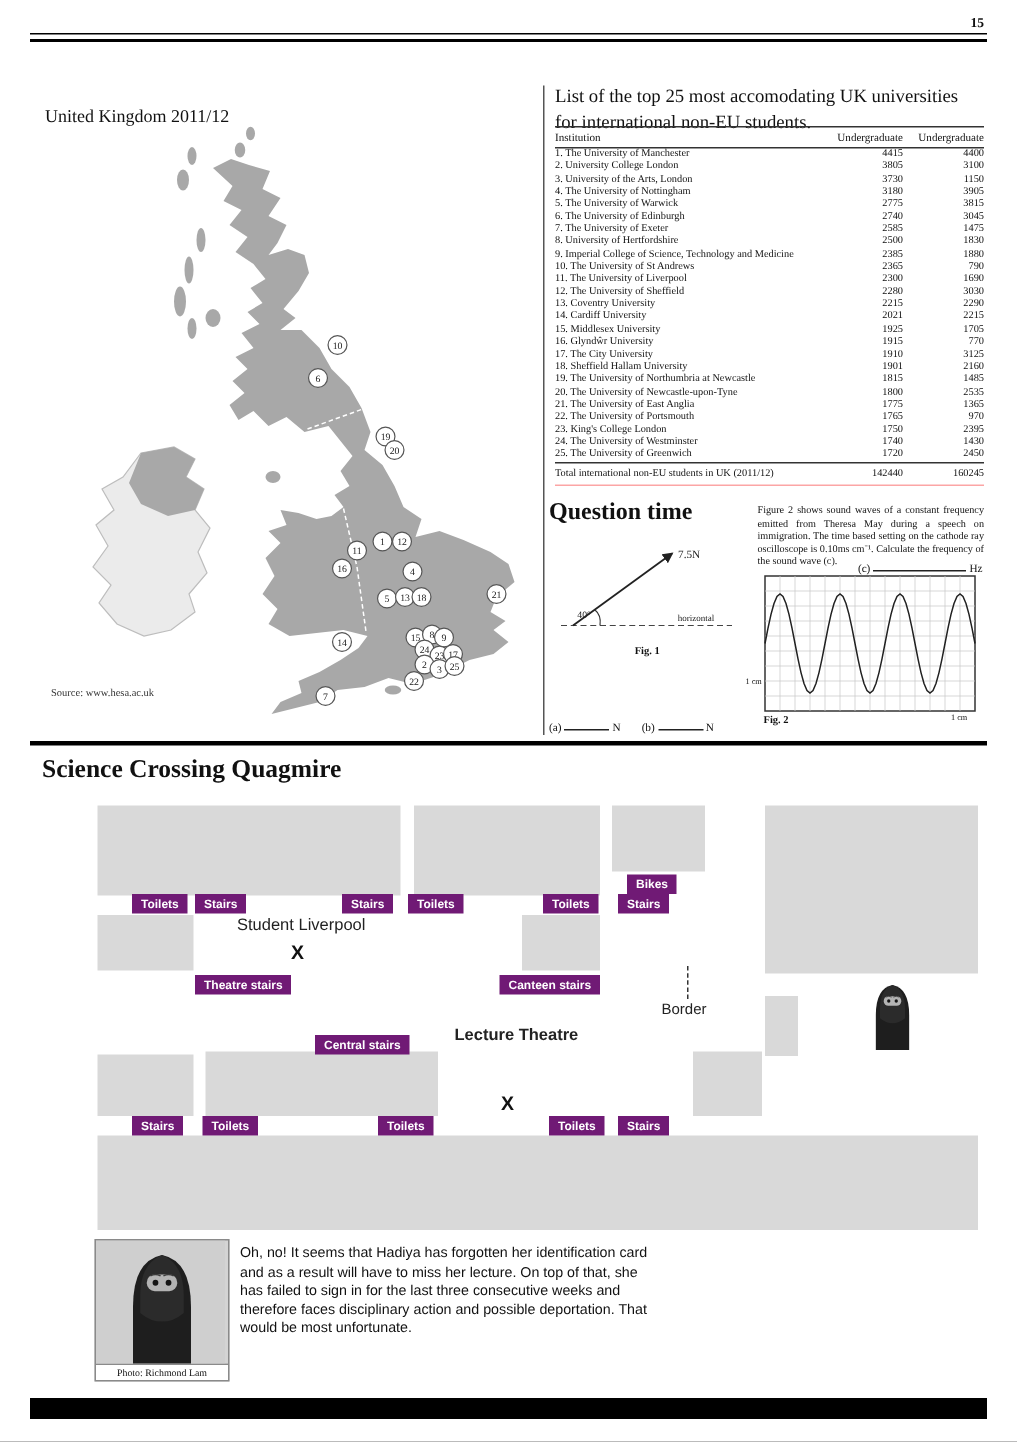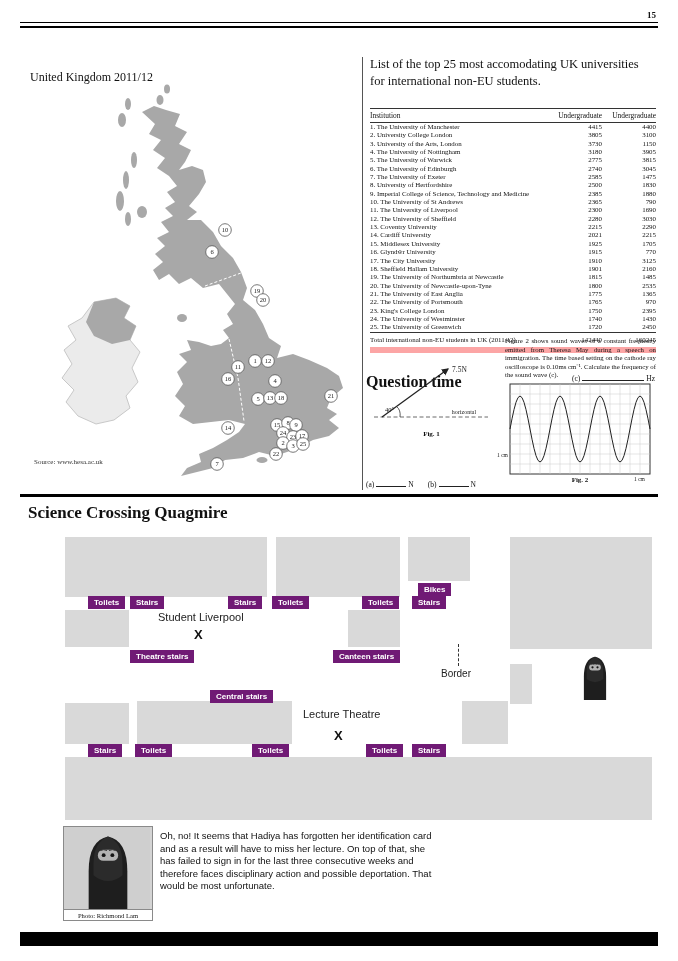--- a/index.html
+++ b/index.html
@@ -13,43 +13,43 @@
   
   .weather-title{position:absolute;left:30px;top:44px;font-size:20px;font-weight:bold;}
   .weather-subtitle{position:absolute;left:30px;top:70px;font-size:12px;}
   .map-svg{position:absolute;left:30px;top:60px;}
   .map-svg text{font-family:"Liberation Serif",serif;fill:#222;}
   .map-source{position:absolute;left:34px;top:458px;font-size:7px;color:#333;}
   .v-divider{position:absolute;left:362px;top:57px;width:1px;height:433px;background:#555;}
 
   
   .uni-intro{position:absolute;left:370px;top:56px;width:286px;font-size:12.5px;line-height:1.32;}
-  .uni-table{position:absolute;left:370px;top:108px;width:286px;border-collapse:collapse;
-             font-size:6.9px;border-bottom:6px solid #fca5a5;}
+  .uni-table{position:absolute;left:370px;top:84px;width:286px;border-collapse:collapse;
+             font-size:6.9px;border-bottom:1px solid #fca5a5;}
   .uni-table th{font-size:7.4px;font-weight:normal;text-align:left;padding:2px 0 2px 0;
                 border-top:1px solid #333;border-bottom:1px solid #333;}
   .uni-table th.num,.uni-table td.num{text-align:right;width:54px;}
   .uni-table td{padding:0;line-height:8.35px;white-space:nowrap;}
   .uni-table tfoot td{border-top:1px solid #333;padding:2.5px 0;line-height:9px;}
 
   
-  .qt-title{position:absolute;left:366px;top:333px;font-size:16px;font-weight:bold;margin-top:40px;}
+  .qt-title{position:absolute;left:366px;top:333px;font-size:16px;font-weight:bold;}
   .fig1-svg{position:absolute;left:368px;top:361px;}
   .fig1-svg text{font-family:"Liberation Serif",serif;fill:#222;}
   .fig1-caption{position:absolute;left:368px;top:430px;width:127px;text-align:center;
                 font-size:7px;font-weight:bold;}
   .q1-text{position:absolute;left:366px;top:441px;width:130px;font-size:7px;line-height:9px;text-align:justify;}
   .qt-answers{position:absolute;left:366px;top:478px;font-size:7.5px;}
   .blank{display:inline-block;border-bottom:1px solid #222;width:30px;height:8px;margin:0 2px;vertical-align:baseline;}
   .blank.wide{width:62px;}
   .gap{display:inline-block;width:14px;}
   .q2-text{position:absolute;left:505px;top:337px;width:151px;font-size:6.8px;line-height:8.6px;text-align:justify;}
   .c-line{position:absolute;left:505px;top:372px;width:150px;text-align:right;font-size:7.5px;}
   .fig2-svg{position:absolute;left:509px;top:383px;}
-  .fig2-caption{position:absolute;left:509px;top:476px;width:142px;text-align:center;font-size:7px;font-weight:bold;}
+  .fig2-caption{position:absolute;left:509px;top:476px;width:142px;font-size:7px;font-weight:bold;}
   .fig2-scale{position:absolute;left:634px;top:476px;font-size:5.5px;}
   .fig2-scale-left{position:absolute;left:497px;top:452px;font-size:5.5px;}
 
   
   .border-title{position:absolute;left:28px;top:503px;font-size:17px;font-weight:bold;}
   .block{position:absolute;background:#d9d9d9;}
   .chip{position:absolute;background:#701a75;color:#fff;font-family:"Liberation Sans",sans-serif;
         font-size:8px;font-weight:bold;line-height:1.25;padding:1.5px 6px;white-space:nowrap;}
   .plan-text{position:absolute;font-family:"Liberation Sans",sans-serif;color:#222;}
   .x-mark{position:absolute;font-family:"Liberation Sans",sans-serif;font-weight:bold;font-size:13px;color:#111;}
@@ -427,21 +427,21 @@
       <div class="chip" style="left: 210px; top: 690px;">Central stairs</div>
       <div class="chip" style="left: 88px; top: 744px;">Stairs</div>
       <div class="chip" style="left: 135px; top: 744px;">Toilets</div>
       <div class="chip" style="left: 252px; top: 744px;">Toilets</div>
       <div class="chip" style="left: 366px; top: 744px;">Toilets</div>
       <div class="chip" style="left: 412px; top: 744px;">Stairs</div>
     </div>
 
   <div class="plan-text" style="left:158px;top:611px;font-size:11px;">Student Liverpool</div>
   <div class="x-mark" style="left:194px;top:627px;">X</div>
-  <div class="plan-text" style="left:303px;top:708px;font-size:11px;">Lecture Theatre</div>
+  <div class="plan-text" style="left:303px;top:684px;font-size:11px;font-weight:bold;">Lecture Theatre</div>
   <div class="x-mark" style="left:334px;top:728px;">X</div>
   <div class="border-dash"></div>
   <div class="plan-text" style="left:441px;top:668px;font-size:10px;">Border</div>
 
   <svg class="plan-person" width="34" height="50" viewBox="0 0 34 50">
     <use href="#niqab-person" x="0" y="0" width="34" height="50"></use>
   </svg>
 
   <div class="photo-box">
     <svg width="86" height="82" viewBox="0 0 86 82" style="display:block;">

